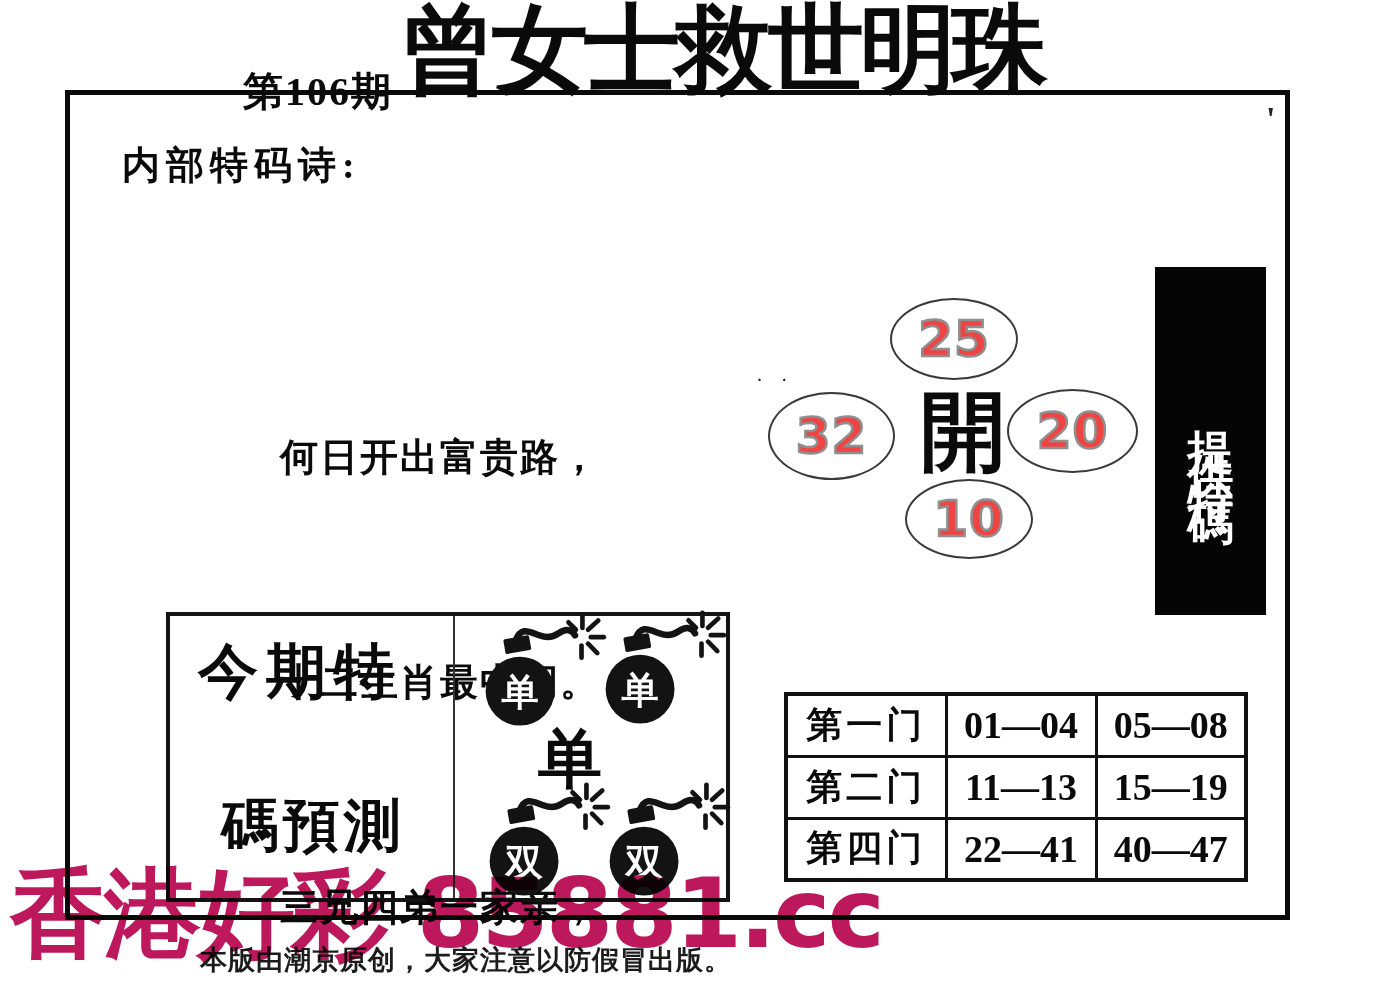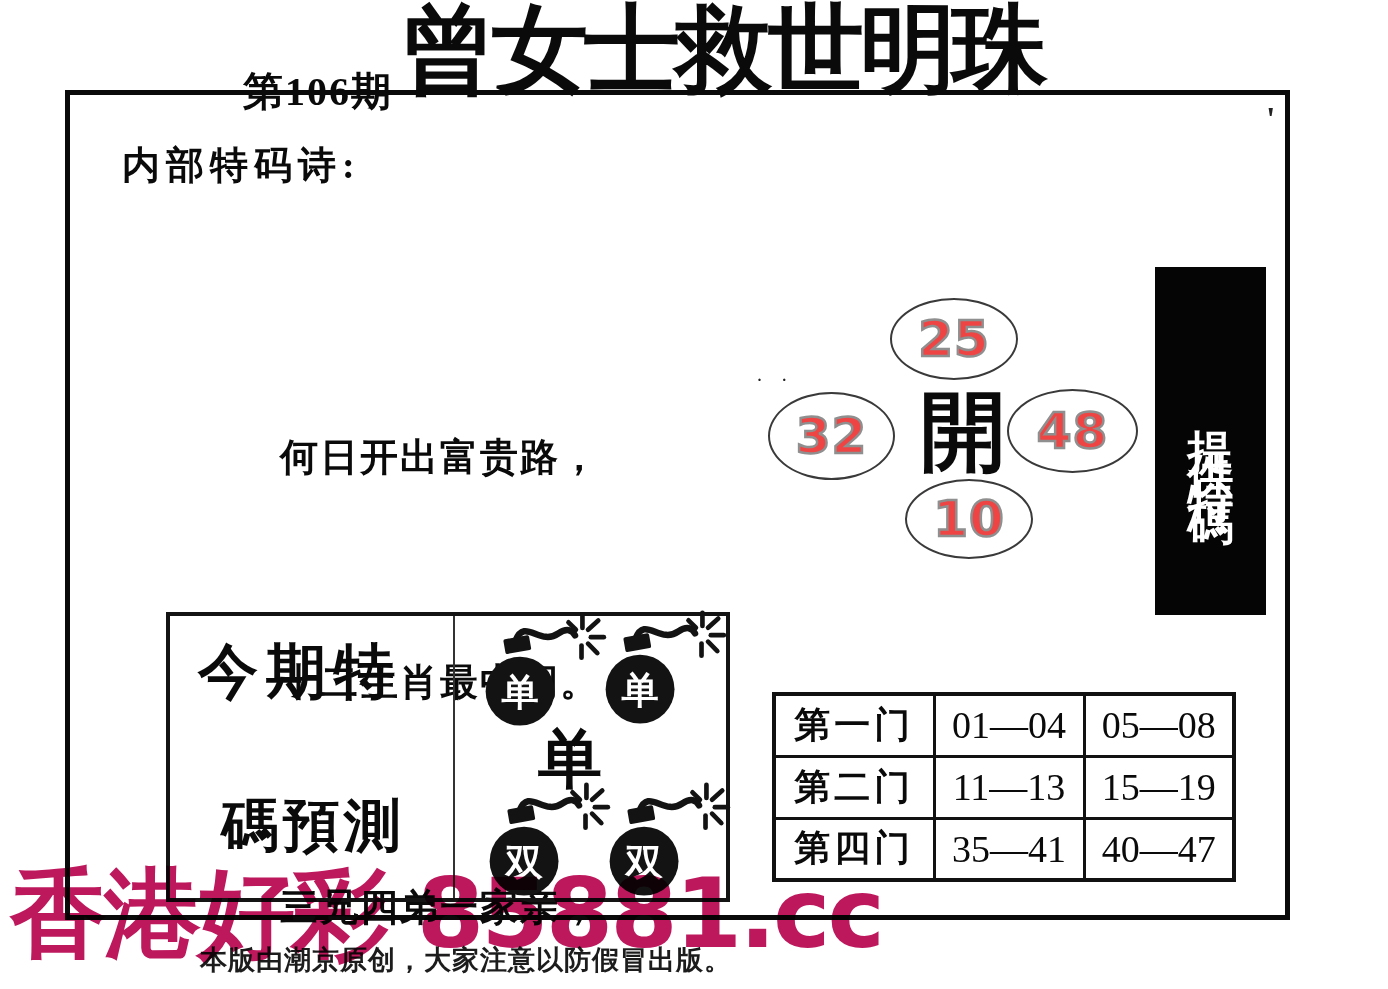--- a/index.html
+++ b/index.html
@@ -42,22 +42,22 @@
   .pred-line1{left:28px;top:16px;width:230px;text-align:left;font-size:60px;font-weight:700;letter-spacing:8px;}
   .pred-line2{left:24px;top:172px;width:238px;text-align:center;font-size:57px;font-weight:700;letter-spacing:4px;}
   .pred-center-char{left:368px;top:100px;font-size:64px;font-weight:700;}
   .bomb{position:absolute;overflow:visible;}
   .bomb text{font-family:"Liberation Serif", serif;}
 
   
   .gate-table{left:772px;top:692px;border-collapse:collapse;}
   .gate-table td{border:3px solid #111;height:62px;text-align:center;vertical-align:middle;box-sizing:border-box;}
   .gate-table .c-label{width:160px;font-size:36px;font-weight:700;letter-spacing:4px;}
-  .gate-table .c-range{width:150px;font-size:38px;font-weight:400;letter-spacing:0px;text-align:center;}
-  .gate-table{border:4px solid #111;}
+  .gate-table .c-range{width:150px;font-size:38px;font-weight:700;letter-spacing:0px;text-align:center;}
+  .gate-table{border:4px solid #111;margin-left:12px;}
 
   
   .watermark{left:10px;top:850px;font-family:"DejaVu Sans", sans-serif;font-size:97px;font-weight:900;
              color:#be185d;letter-spacing:-3px;white-space:nowrap;mix-blend-mode:multiply;z-index:40;}
   .footer{left:200px;top:942px;font-size:27px;font-weight:600;letter-spacing:1px;color:#1c1c1c;z-index:10;}
 
   
   .speck-dots{left:757px;top:372px;font-size:15px;font-weight:900;letter-spacing:8px;color:#222;}
   .speck-tick{left:1266px;top:100px;font-size:34px;font-weight:700;color:#222;}
 </style>
@@ -80,21 +80,21 @@
 <div class="abs speck-dots">· ·</div>
 <div class="abs speck-tick">'</div>
 
 <div class="abs ellipse ell-top">
   <span class="num-outline">25</span>
 </div>
 <div class="abs ellipse ell-left">
   <span class="num-outline">32</span>
 </div>
 <div class="abs ellipse ell-right">
-  <span class="num-outline">48</span>
+  <span class="num-outline">20</span>
 </div>
 <div class="abs ellipse ell-bottom">
   <span class="num-outline">10</span>
 </div>
 <div class="abs kai-char">開</div>
 
 <div class="abs banner">
   <span class="banner-text">提供特碼</span>
 </div>
 
@@ -172,21 +172,21 @@
     <td class="c-range">01—04</td>
     <td class="c-range">05—08</td>
   </tr>
   <tr>
     <td class="c-label">第二门</td>
     <td class="c-range">11—13</td>
     <td class="c-range">15—19</td>
   </tr>
   <tr>
     <td class="c-label">第四门</td>
-    <td class="c-range">35—41</td>
+    <td class="c-range">22—41</td>
     <td class="c-range">40—47</td>
   </tr>
 </tbody>
   </table>
 
 <div class="abs watermark">香港好彩 85881.cc</div>
 
 <div class="abs footer">本版由潮京原创，大家注意以防假冒出版。</div>
 
 </body></html>

